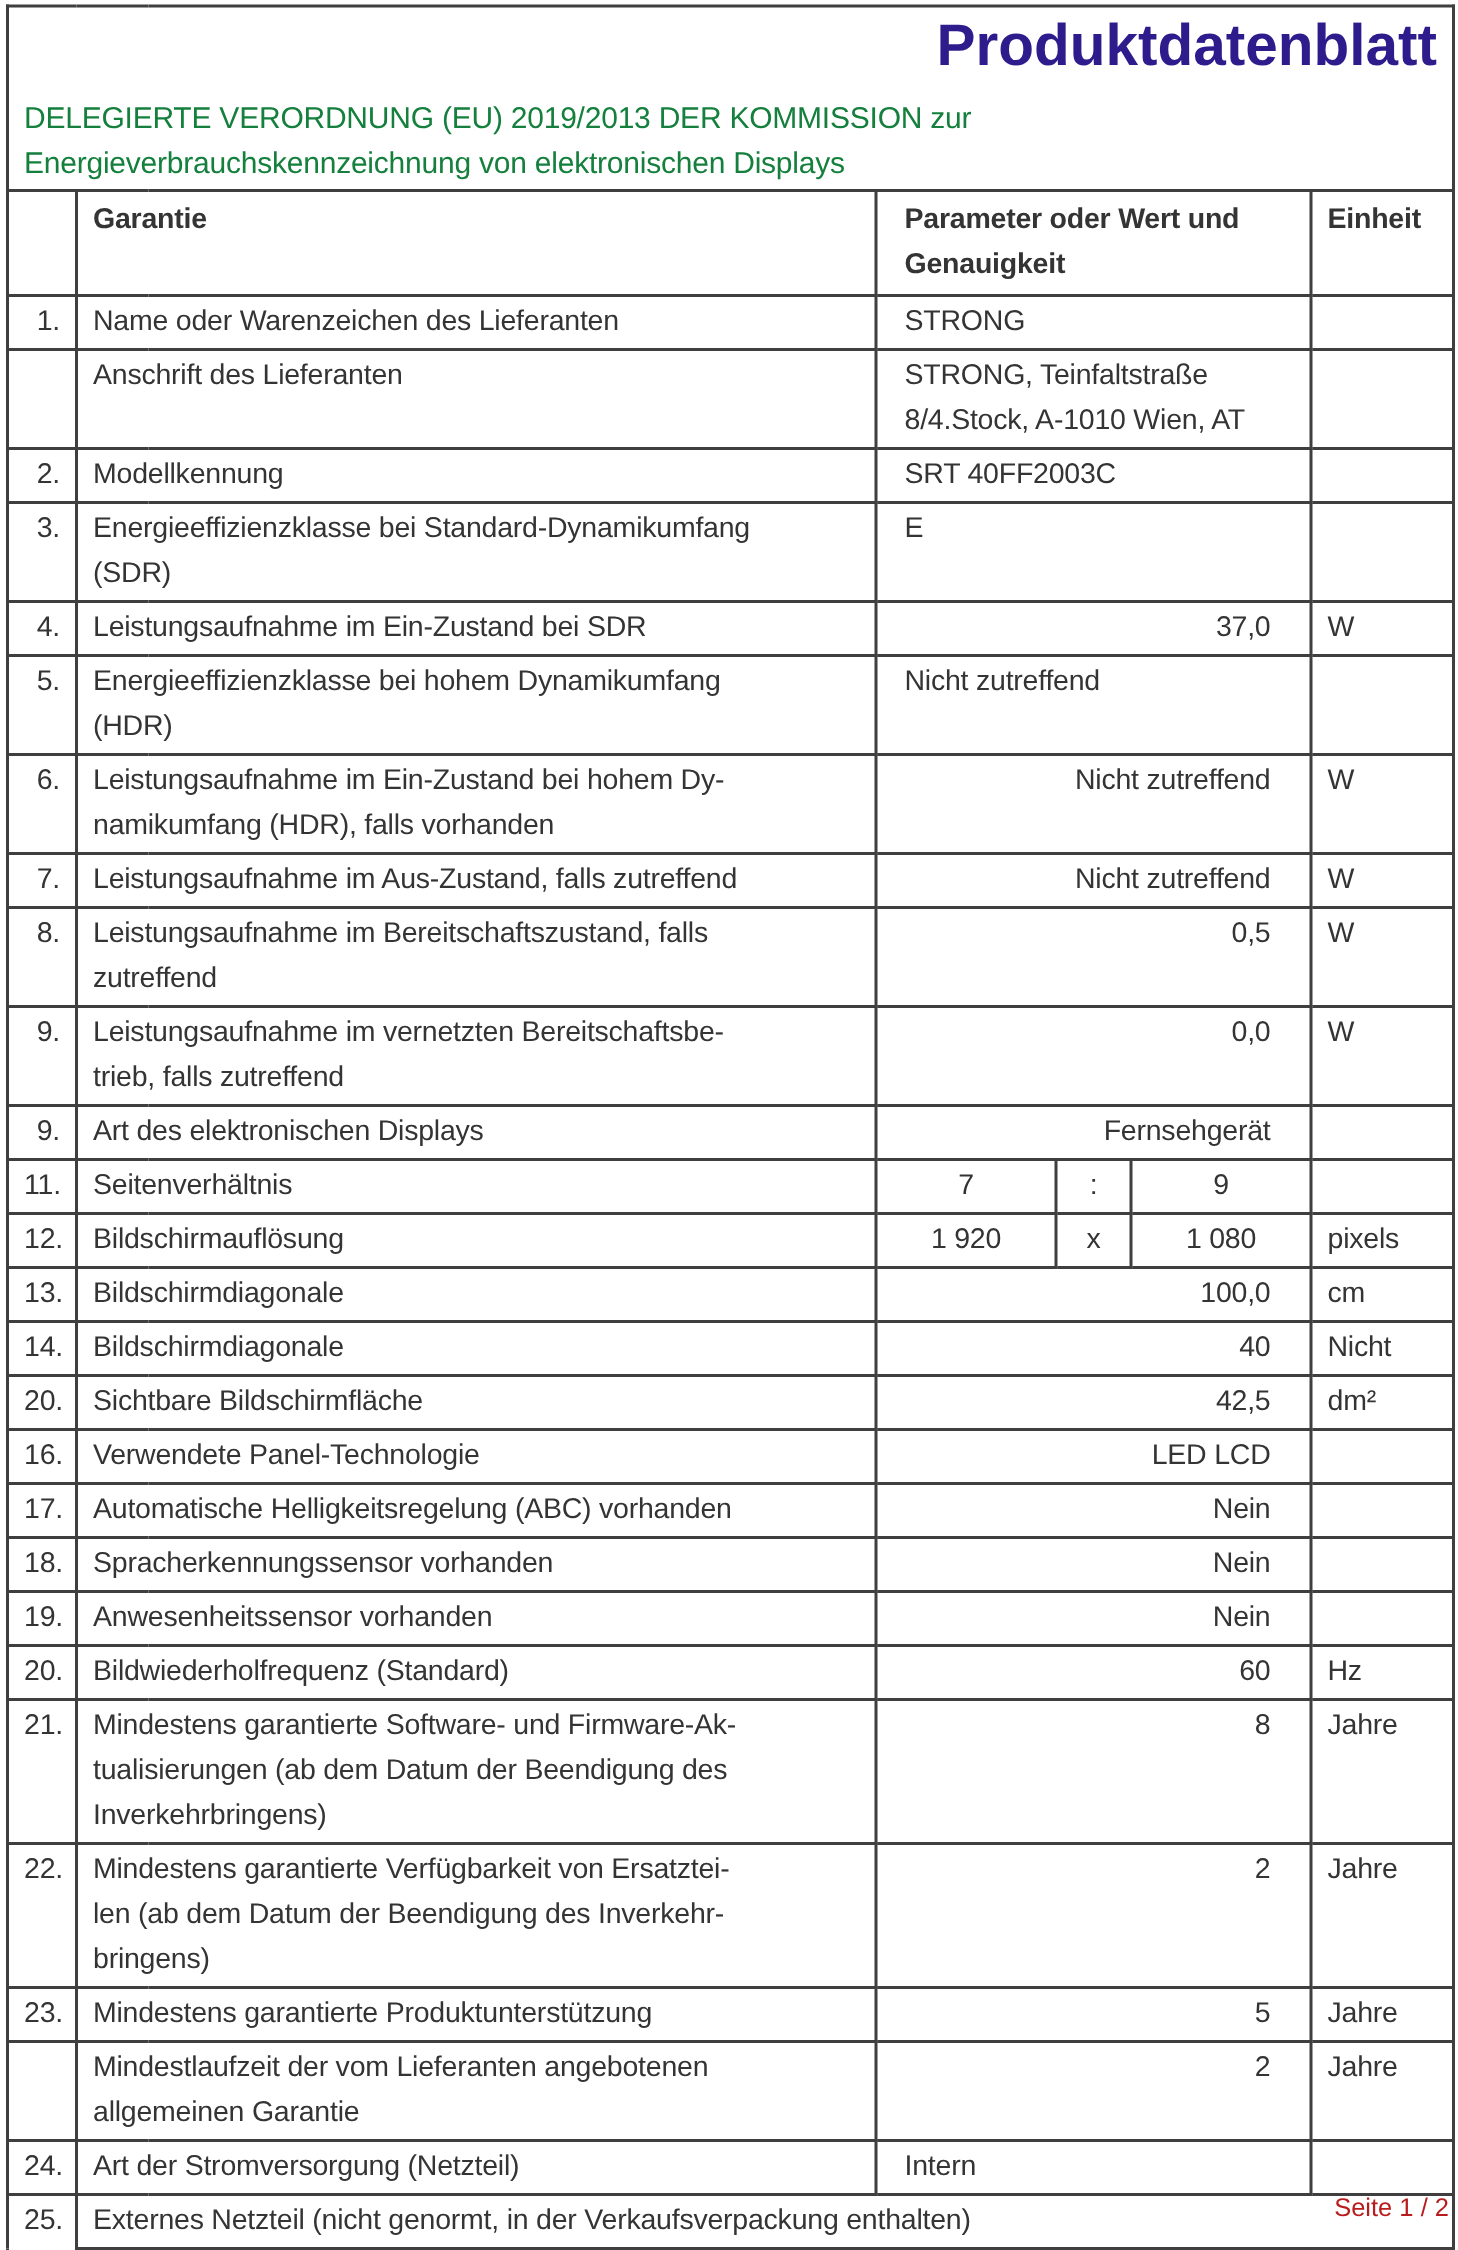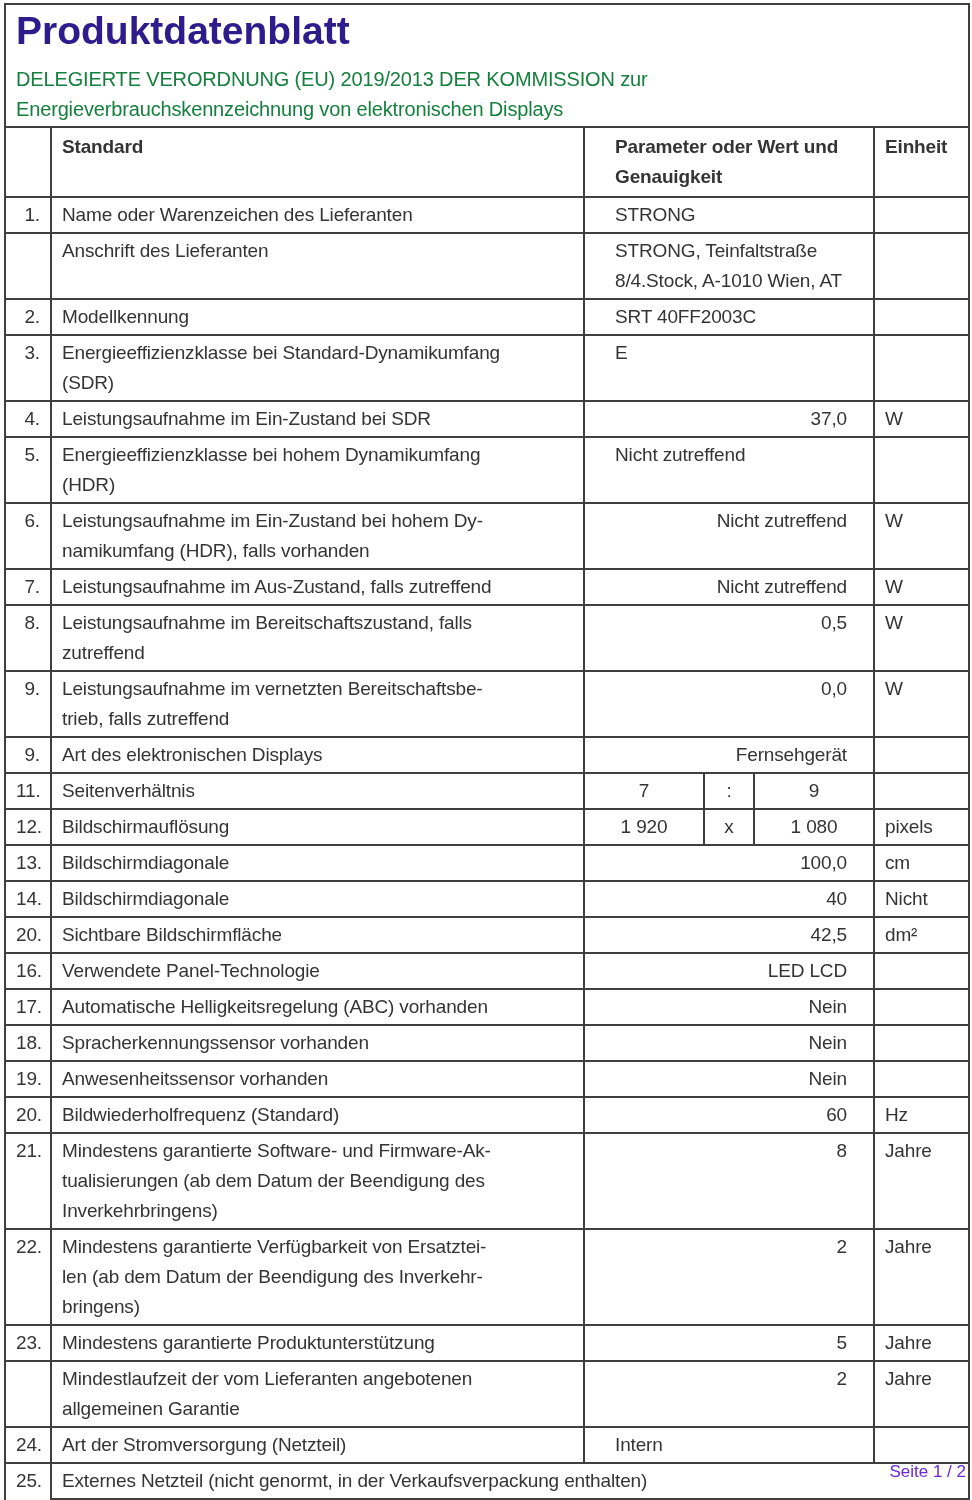--- a/index.html
+++ b/index.html
@@ -28,47 +28,48 @@
   }
 
   
   td.doc-head { padding: 8px 14px 12px 14px; }
   .title {
     font-size: 39px;
     font-weight: bold;
     color: #2e1b8c;
     line-height: 48px;
     letter-spacing: 0;
+    text-align: right;
   }
   .subtitle {
     margin-top: 9px;
     font-size: 20px;
     line-height: 30px;
     white-space: pre-line;
     color: #15803d;
   }
 
   tr.head td { font-weight: bold; padding-top: 4px; padding-bottom: 4px; }
 
   td.c-num  { text-align: right; padding-right: 7px; padding-left: 2px; }
   td.c-param { white-space: pre-line; padding-left: 13px; }
   td.c-val  { white-space: pre-line; }
-  td.c-val.left  { text-align: left;  padding-left: 30px; }
+  td.c-val.left  { text-align: left;  padding-left: 18px; }
   td.c-val.right { text-align: right; padding-right: 26px; }
   td.c-sub  { text-align: center; padding-left: 2px; padding-right: 2px; }
   td.c-unit { text-align: left; padding-left: 11px; }
   td.c-marker { font-style: italic; text-align: left; padding-left: 15px; }
 
   .footer {
     position: absolute;
     left: 4px; top: 1462px;
     width: 964px;
     text-align: right;
     font-size: 17px;
-    color: #6d28d9;
+    color: #b91c1c;
     padding-right: 2px;
   }
 </style>
 </head>
 <body>
 
 <div class="page">
 
   <table class="sheet">
     <colgroup>
@@ -85,21 +86,21 @@
         <tr>
       <td class="doc-head" colspan="7">
         <div class="title" style="color: rgb(46, 27, 140);">Produktdatenblatt</div>
         <div class="subtitle">DELEGIERTE VERORDNUNG (EU) 2019/2013 DER KOMMISSION zur
 Energieverbrauchskennzeichnung von elektronischen Displays</div>
       </td>
     </tr>
 
     <tr class="head">
       <td class="c-num"></td>
-      <td class="c-param" colspan="2">Standard</td>
+      <td class="c-param" colspan="2">Garantie</td>
       <td class="c-val left" colspan="3">Parameter oder Wert und
 Genauigkeit</td>
       <td class="c-unit">Einheit</td>
     </tr>
 
     <tr>
       <td class="c-num">1.</td>
       <td class="c-param" colspan="2">Name oder Warenzeichen des Lieferanten</td>
       <td class="c-val left" colspan="3">STRONG</td>
       <td class="c-unit"></td>

